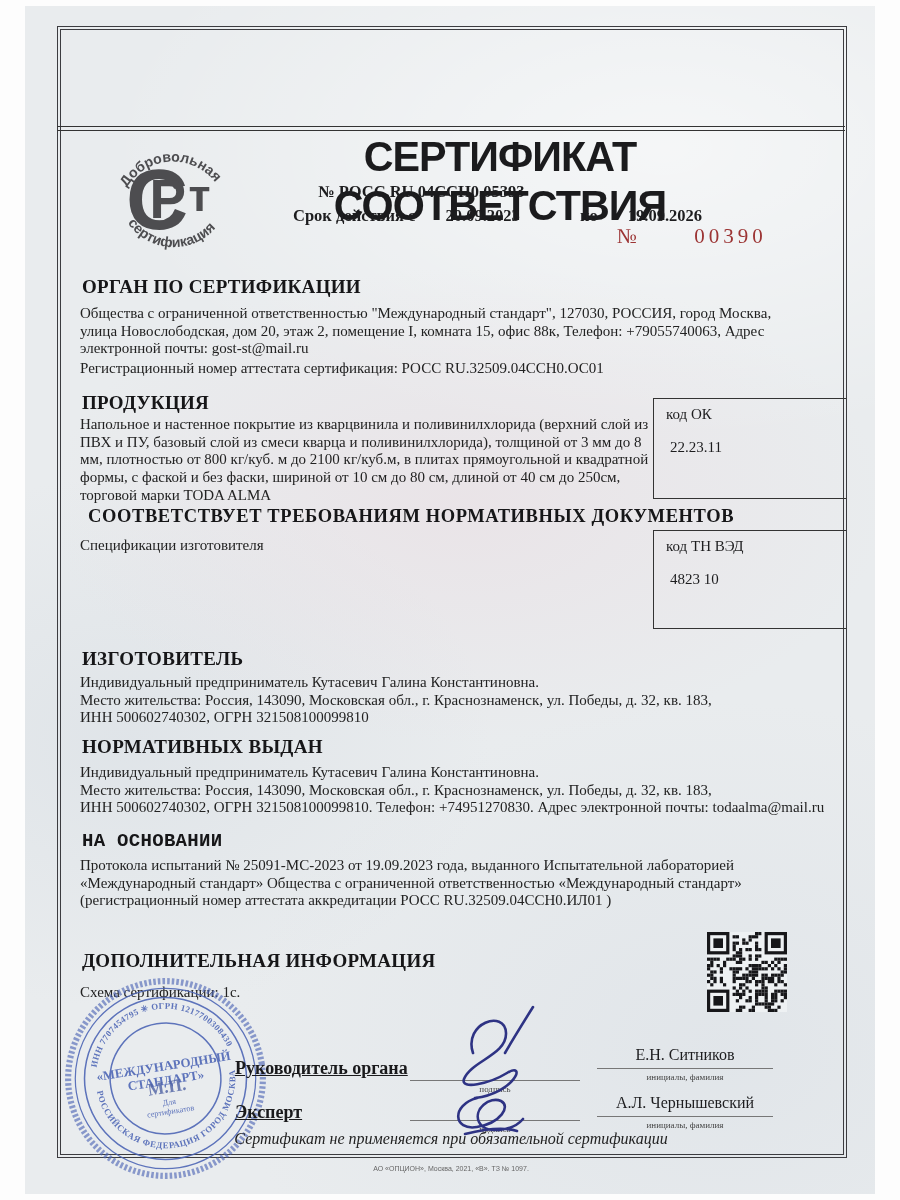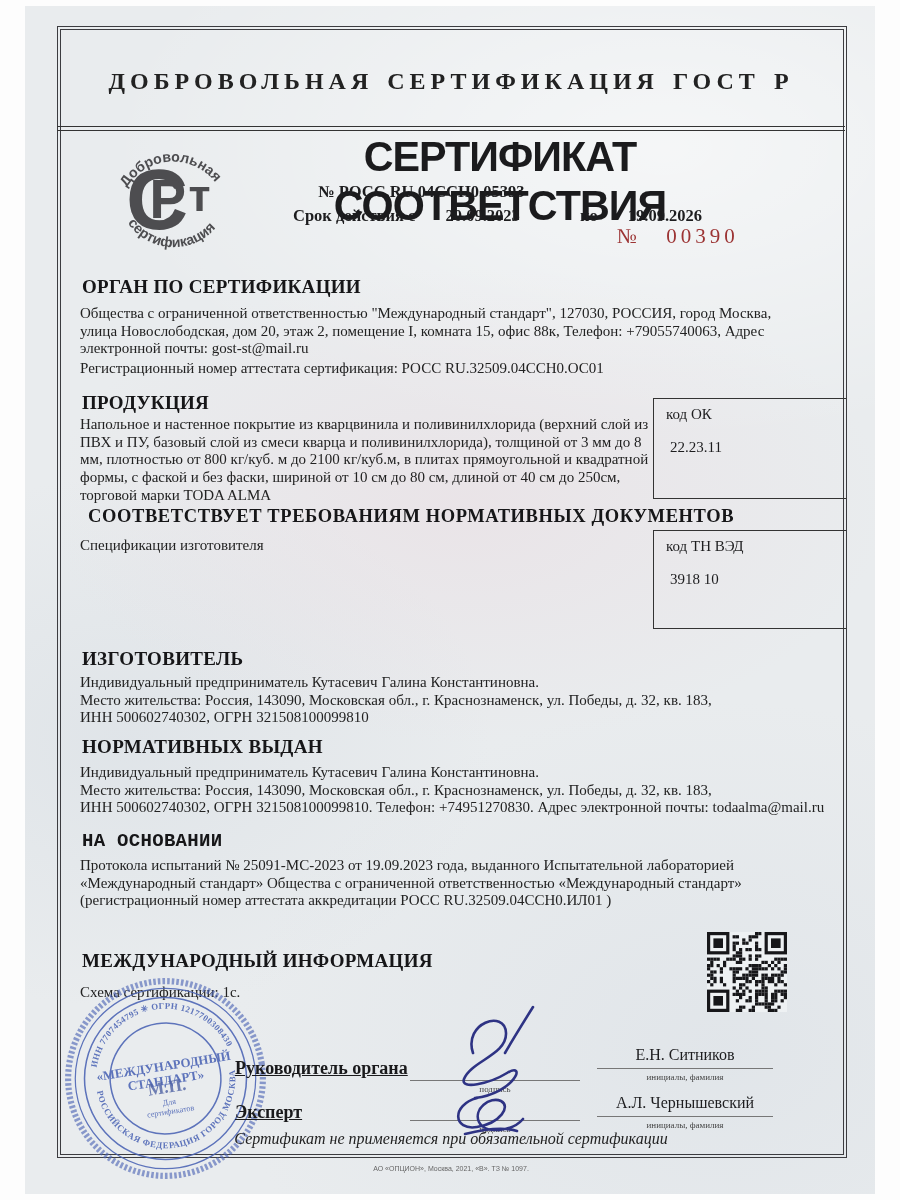--- a/index.html
+++ b/index.html
@@ -20,21 +20,21 @@
           letter-spacing:5px;word-spacing:3px;color:#222;}
   .divider{left:32px;top:120px;width:788px;height:3px;border-top:1px solid #333;border-bottom:1px solid #333;}
   .logo{left:73px;top:122px;width:148px;height:132px;}
   .cert-title{left:185px;top:126px;width:580px;text-align:center;
       font-family:"Liberation Sans", sans-serif;font-weight:bold;font-size:43px;
       transform:scaleX(.96);letter-spacing:-1px;color:#1b1b1d;}
   .reg-num{left:293px;top:176px;font-weight:bold;font-size:16.5px;}
   .validity{left:268px;top:200px;font-weight:bold;font-size:16.5px;}
   .validity .d1{margin-left:26px;} .validity .po{margin-left:56px;} .validity .d2{margin-left:26px;}
   .blank-num{left:592px;top:218px;font-size:21px;color:#9c3434;}
-  .blank-num .digits{margin-left:24px;letter-spacing:4px;}
+  .blank-num .digits{margin-left:52px;letter-spacing:4px;}
   .sec-h{font-weight:bold;font-size:19px;letter-spacing:.3px;color:#161618;}
   .body-text{font-size:15px;line-height:1.18;color:#222;}
   .line{white-space:nowrap;}
   .h-organ{left:57px;top:270px;}    .t-organ{left:55px;top:299px;width:705px;}
   .t-organ .p2{margin-top:2px;}
   .h-product{left:57px;top:386px;}  .t-product{left:55px;top:410px;width:578px;}
   .t-product .serial{margin-top:1px;}
   .codebox{left:628px;width:192px;border:1.5px solid #333;border-right:none;font-size:15px;}
   .box-ok{top:392px;height:99px;}   .box-tn{top:524px;height:97px;}
   .codebox .lbl{margin:7px 0 0 12px;} .codebox .val{margin:16px 0 0 16px;}
@@ -64,21 +64,20 @@
 </style>
 </head>
 <body>
 
 <div class="paper">
 
   <div class="abs frame">
     <div class="frame-inner"></div>
   </div>
 
-  <div class="abs banner">ДОБРОВОЛЬНАЯ СЕРТИФИКАЦИЯ ГОСТ Р</div>
   <div class="abs divider"></div>
 
   <svg class="abs logo" viewBox="0 0 150 135">
     <defs>
       <path id="logoArcTop" d="M 22,78 A 55,55 0 0 1 128,72"></path>
       <path id="logoArcBot" d="M 20,72 A 57,57 0 0 0 132,78"></path>
     </defs>
     <text font-size="14.5" font-weight="bold" fill="#4d4d50" font-family="Liberation Sans, sans-serif">
       <textPath href="#logoArcTop" startOffset="50%" text-anchor="middle">Добровольная</textPath>
     </text>
@@ -117,21 +116,21 @@
   </div>
   <div class="abs codebox box-ok">
     <div class="lbl">код ОК</div>
     <div class="val">22.23.11</div>
   </div>
 
   <div class="abs sec-h h-conf">СООТВЕТСТВУЕТ ТРЕБОВАНИЯМ НОРМАТИВНЫХ ДОКУМЕНТОВ</div>
   <div class="abs body-text t-spec">Спецификации изготовителя</div>
   <div class="abs codebox box-tn">
     <div class="lbl">код ТН ВЭД</div>
-    <div class="val">3918 10</div>
+    <div class="val">4823 10</div>
   </div>
 
   <div class="abs sec-h h-made">ИЗГОТОВИТЕЛЬ</div>
   <div class="abs body-text t-made">
     <div class="line">Индивидуальный предприниматель Кутасевич Галина Константиновна.</div>
     <div class="line">Место жительства: Россия, 143090, Московская обл., г. Краснознаменск, ул. Победы, д. 32, кв. 183,</div>
     <div class="line">ИНН 500602740302, ОГРН 321508100099810</div>
   </div>
 
   <div class="abs sec-h h-issued">НОРМАТИВНЫХ ВЫДАН</div>
@@ -350,21 +349,21 @@
       <rect x="3.2" y="3.2" width="16" height="16" fill="#eef1f3"></rect>
       <rect x="6.4" y="6.4" width="9.600000000000001" height="9.600000000000001" fill="#17171a"></rect>
       <rect x="57.6" y="0" width="22.400000000000002" height="22.400000000000002" fill="#17171a"></rect>
       <rect x="60.800000000000004" y="3.2" width="16" height="16" fill="#eef1f3"></rect>
       <rect x="64" y="6.4" width="9.600000000000001" height="9.600000000000001" fill="#17171a"></rect>
       <rect x="0" y="57.6" width="22.400000000000002" height="22.400000000000002" fill="#17171a"></rect>
       <rect x="3.2" y="60.800000000000004" width="16" height="16" fill="#eef1f3"></rect>
       <rect x="6.4" y="64" width="9.600000000000001" height="9.600000000000001" fill="#17171a"></rect>
     </svg>
 
-  <div class="abs sec-h h-add">МЕЖДУНАРОДНЫЙ ИНФОРМАЦИЯ</div>
+  <div class="abs sec-h h-add">ДОПОЛНИТЕЛЬНАЯ ИНФОРМАЦИЯ</div>
   <div class="abs body-text t-scheme">Схема сертификации: 1с.</div>
 
   <svg class="abs stamp" viewBox="0 0 200 200">
     <defs>
       <path id="stArcTop" d="M 32,100 A 68,68 0 0 1 168,100"></path>
       <path id="stArcBot" d="M 32,100 A 68,68 0 0 0 168,100"></path>
     </defs>
     <g fill="none" stroke="#4a63b4">
       <circle cx="100" cy="100" r="95" stroke-width="6" stroke-dasharray="2.5 2" opacity=".7"></circle>
       <circle cx="100" cy="100" r="88" stroke-width="1.2"></circle>

